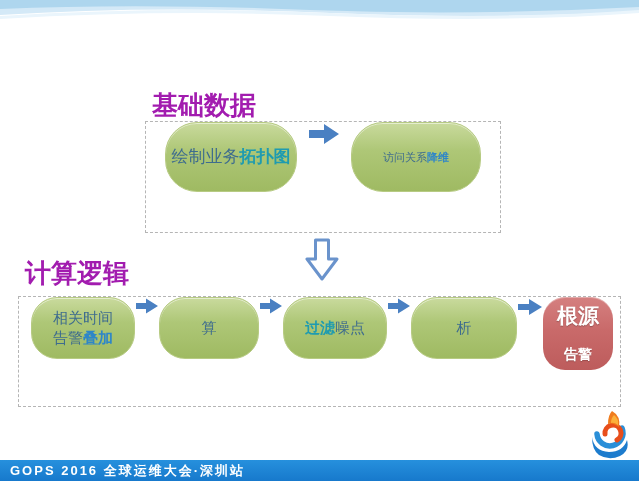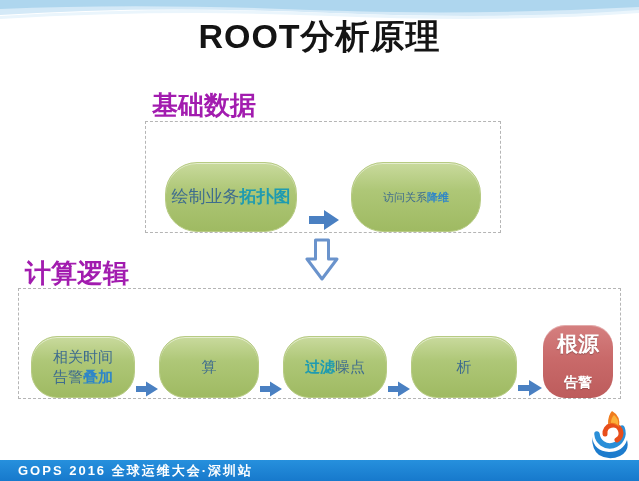--- a/index.html
+++ b/index.html
@@ -16,24 +16,24 @@
     letter-spacing:1px;
   }
   .sec-label{
     position:absolute; font-size:26px; font-weight:700; color:#a21caf;
   }
   .basic-label{ left:152px; top:88px; }
   .calc-label{ left:25px; top:256px; }
 
   .box{
     position:absolute; border:1px dashed #b5b5b5; background:#fff;
-    display:flex; align-items:flex-end;
+    display:flex; align-items:flex-start;
   }
   .box1{ left:145px; top:121px; width:356px; height:112px; padding:0 19px; justify-content:space-between; }
-  .box2{ left:18px; top:288px; width:603px; height:111px; padding:0 12px; justify-content:space-between; }
+  .box2{ left:18px; top:296px; width:603px; height:111px; padding:0 12px; justify-content:space-between; }
 
   .node{
     display:flex; align-items:center; justify-content:center;
     text-align:center; flex-shrink:0;
   }
   .green{
     background:linear-gradient(180deg,#c9da9d 0%,#aec777 40%,#9fba62 100%);
     border:1px solid #b7cb83;
     border-radius:32px;
     box-shadow:inset 0 1px 0 rgba(255,255,255,.5);
@@ -56,21 +56,21 @@
   .red .big{ font-size:21px; font-weight:700; color:#fff; text-shadow:0 1px 1px rgba(0,0,0,.25); }
   .red .small{ font-size:14px; font-weight:700; color:#fff; text-shadow:0 1px 1px rgba(0,0,0,.2); }
 
   .arr{ flex-shrink:0; }
   .down-arrow{ position:absolute; left:303px; top:237px; }
 
   .footer-bar{
     position:absolute; left:0; bottom:0; width:639px; height:21px;
     background:linear-gradient(180deg,#2690dd 0%,#1779cc 100%);
     color:#fff; font-size:13px; font-weight:600;
-    line-height:21px; padding-left:18px; letter-spacing:2px;
+    line-height:21px; padding-left:10px; letter-spacing:2px;
   }
   .logo{ position:absolute; left:584px; top:407px; }
   .logo-text{
     position:absolute; right:4px; bottom:1px; text-align:center;
     line-height:1; z-index:2; font-weight:700;
   }
   .logo-text .brand{ color:#ffb12e; font-size:10px; letter-spacing:.5px; }
   .logo-text .year{ color:#ffffff; font-size:10px; margin-left:2px; }
   .logo-text .city{ color:#e8f3ff; font-size:7px; margin-top:2px; font-weight:400; }
 </style>
@@ -78,21 +78,20 @@
 <body>
 
 <div class="slide">
 
   <svg class="top-wave" viewBox="0 0 639 22" preserveAspectRatio="none">
     <path d="M0 0 H639 V11 Q500 20 330 13 Q150 5 0 15 Z" fill="#d4e9f7"></path>
     <path d="M0 0 H639 V7 Q470 16 310 10 Q140 3 0 9 Z" fill="#aed6ee"></path>
     <path d="M0 16 Q170 6 330 13 Q500 20 639 10 V13 Q500 23 330 16 Q170 9 0 19 Z" fill="#eaf5fc"></path>
   </svg>
 
-  <h1 class="title">ROOT分析原理</h1>
 
   <div class="sec-label basic-label">基础数据</div>
 
   <div class="box box1">
     <div class="node green n1">
       <span class="ln"><span class="t">绘制业务</span><span class="em-t">拓扑图</span></span>
     </div>
     <svg class="arr" width="34" height="24" viewBox="0 0 34 24">
       <path d="M2 8 H17 V2 L32 12 L17 22 V16 H2 Z" fill="#4a80c2"></path>
     </svg>

